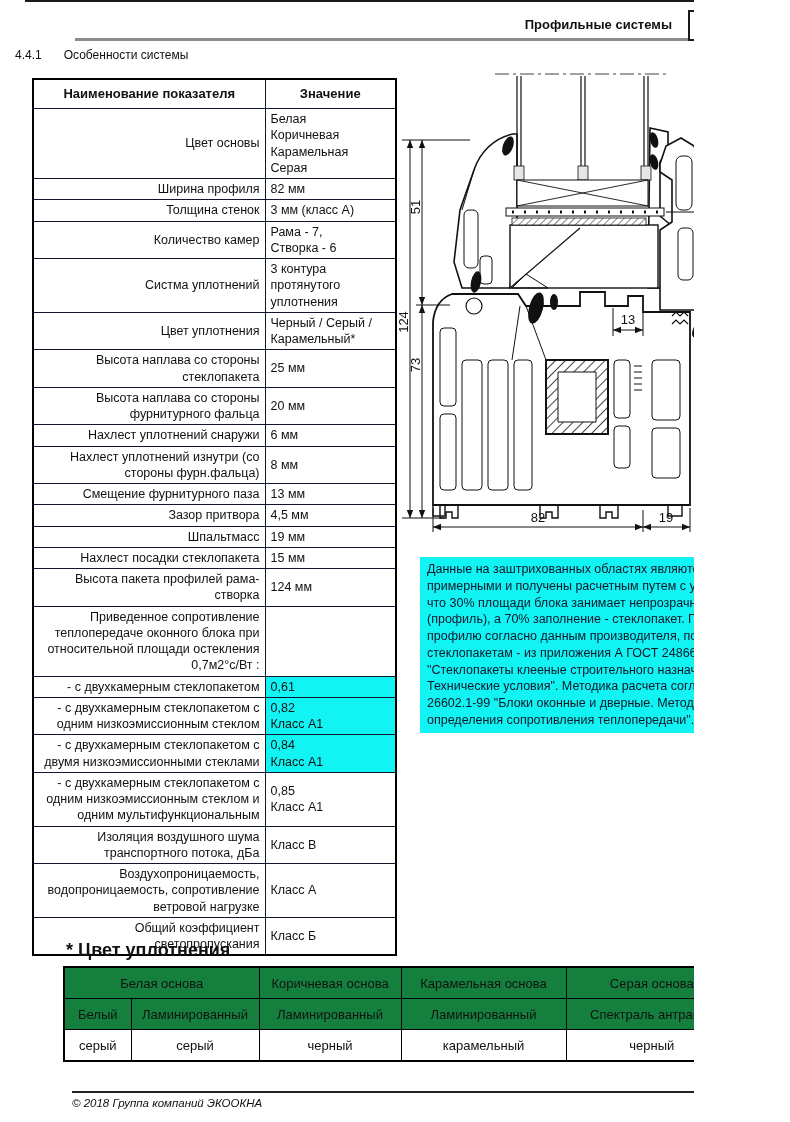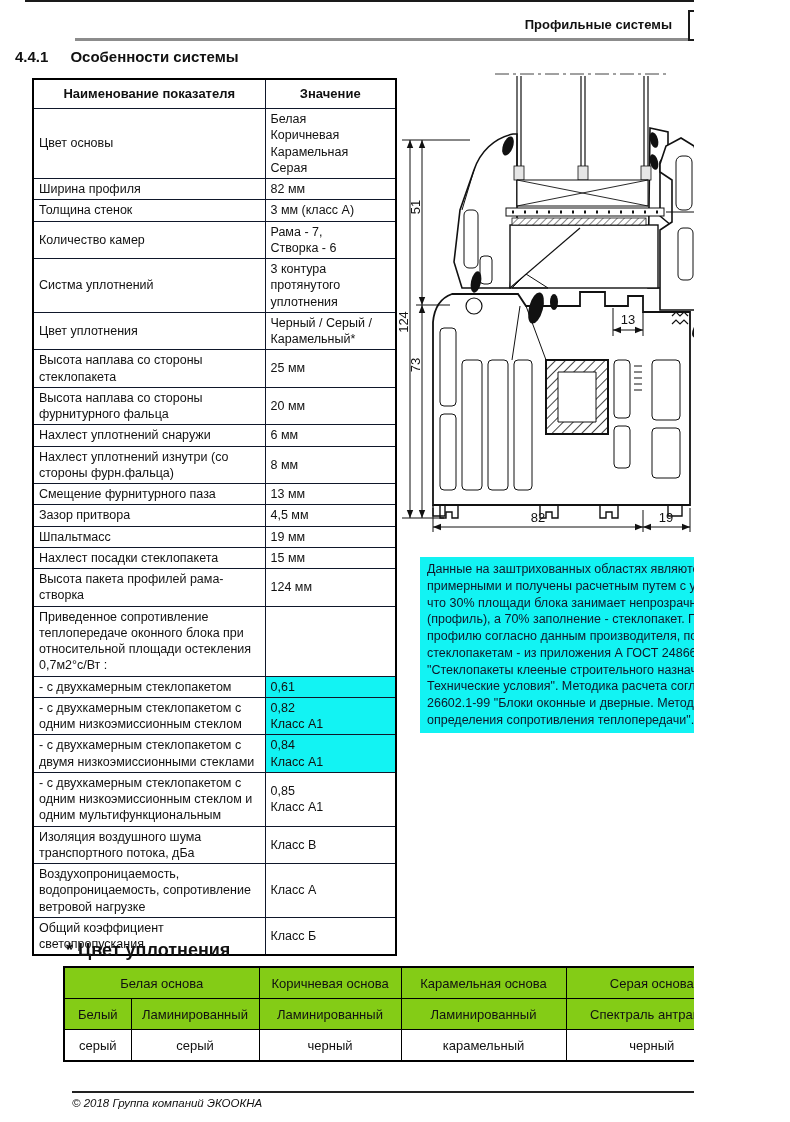--- a/index.html
+++ b/index.html
@@ -4,44 +4,44 @@
 <style>
   html,body{margin:0;padding:0;background:#fff;}
   .page{position:relative;width:694px;height:1122px;background:#fff;overflow:hidden;
         font-family:"Liberation Sans","DejaVu Sans",sans-serif;color:#111;}
   .topline{position:absolute;left:25px;top:0;width:765px;height:2px;background:#1a1a1a;}
   .hdr-title{position:absolute;top:17px;left:400px;width:272px;text-align:right;
              font-size:13px;font-weight:bold;}
   .hdr-rule{position:absolute;left:75px;top:38px;width:666px;height:3px;background:#8c8c8c;}
   .page-box{position:absolute;left:688px;top:10px;width:55px;height:27px;border:2px solid #1a1a1a;
             background:#fff;text-align:center;line-height:27px;font-weight:bold;font-size:13px;z-index:2;}
-  .section{position:absolute;left:15px;top:48px;font-size:15px;font-weight:bold;}
+  .section{position:absolute;left:15px;top:48px;font-size:12px;font-weight:normal;}
   .section .num{margin-right:22px;}
 
   table{border-collapse:collapse;}
   table.spec{position:absolute;left:32px;top:78px;width:363px;border:2px solid #000;
              font-size:12.5px;line-height:1.3;table-layout:fixed;}
   table.spec th,table.spec td{border:1px solid #0f172a;padding:2px 5px;vertical-align:middle;}
   table.spec th{font-size:13px;text-align:center;font-weight:bold;height:24px;}
-  table.spec td.lbl{text-align:left;}
+  table.spec td.lbl{text-align:right;}
   table.spec td.val{text-align:left;white-space:pre-line;}
   td.hl{background:#12f3f3;}
 
   .drawing{position:absolute;left:400px;top:60px;width:390px;height:485px;}
   .drawing svg{overflow:visible;}
   .dimtxt{font-family:"Liberation Sans",sans-serif;font-size:13px;fill:#111;}
 
   .note{position:absolute;left:420px;top:557px;width:368px;background:#12f3f3;color:#0f172a;
         font-size:12.5px;line-height:1.34;padding:4px 7px;box-sizing:border-box;white-space:pre-line;}
 
   .seal-title{position:absolute;left:66px;top:940px;font-size:18px;font-weight:bold;}
   table.seal{position:absolute;left:63px;top:966px;width:674px;border:2px solid #000;
              font-size:13px;table-layout:fixed;}
   table.seal td{border:1px solid #000;text-align:center;height:30px;vertical-align:middle;padding:0 2px;}
-  tr.gray td{background:#84cc16;}
+  tr.gray td{background:#15803d;}
 
   .foot-rule{position:absolute;left:72px;top:1091px;width:673px;height:2px;background:#222;}
   .footer{position:absolute;left:72px;top:1097px;font-size:11.5px;font-style:italic;}
 </style>
 </head>
 <body>
 
 <div class="page">
   <div class="topline"></div>
 

